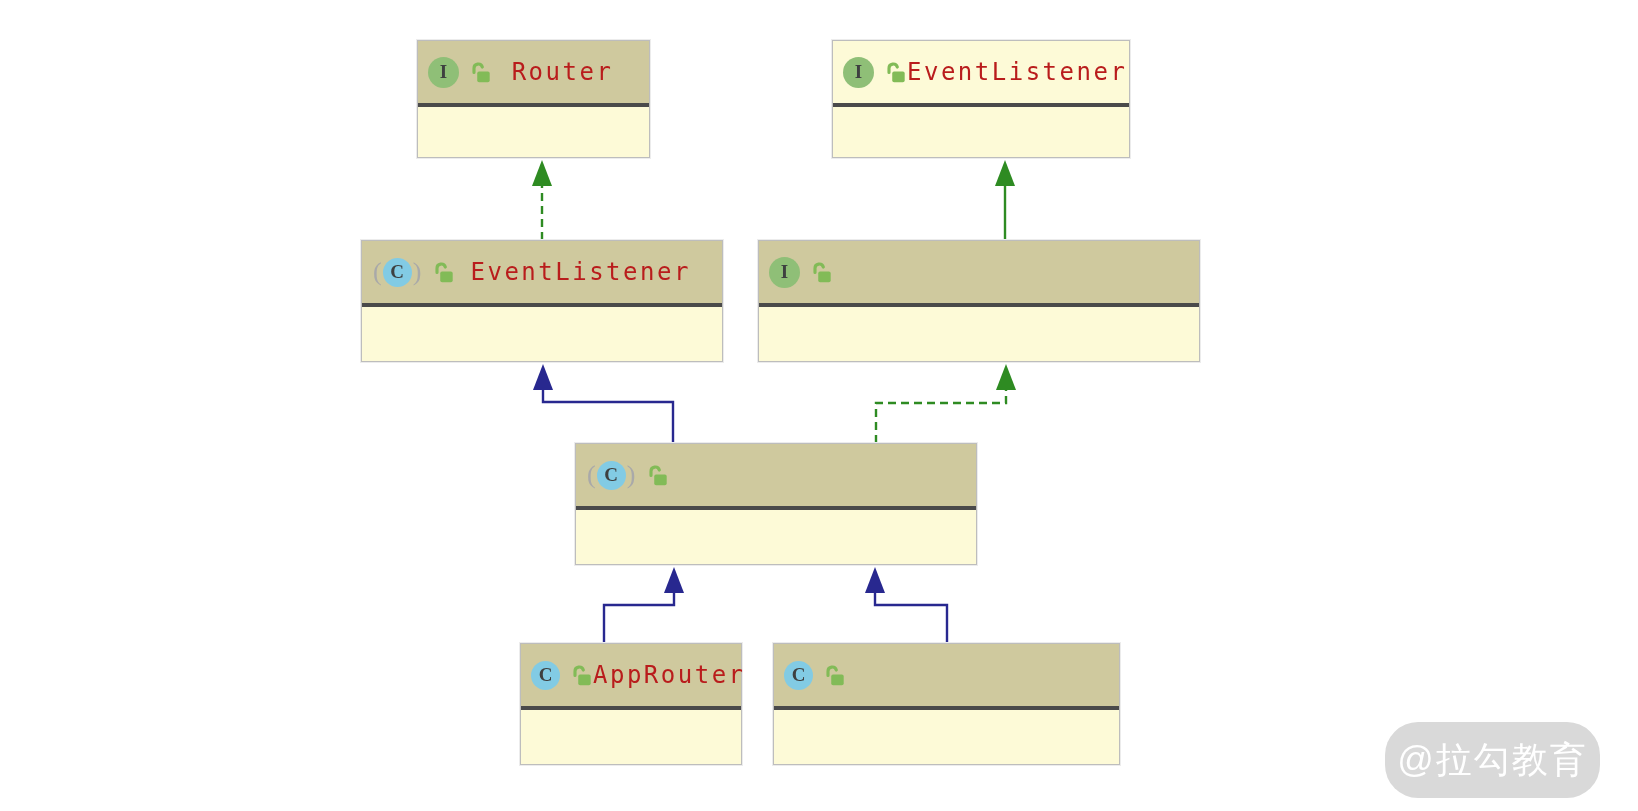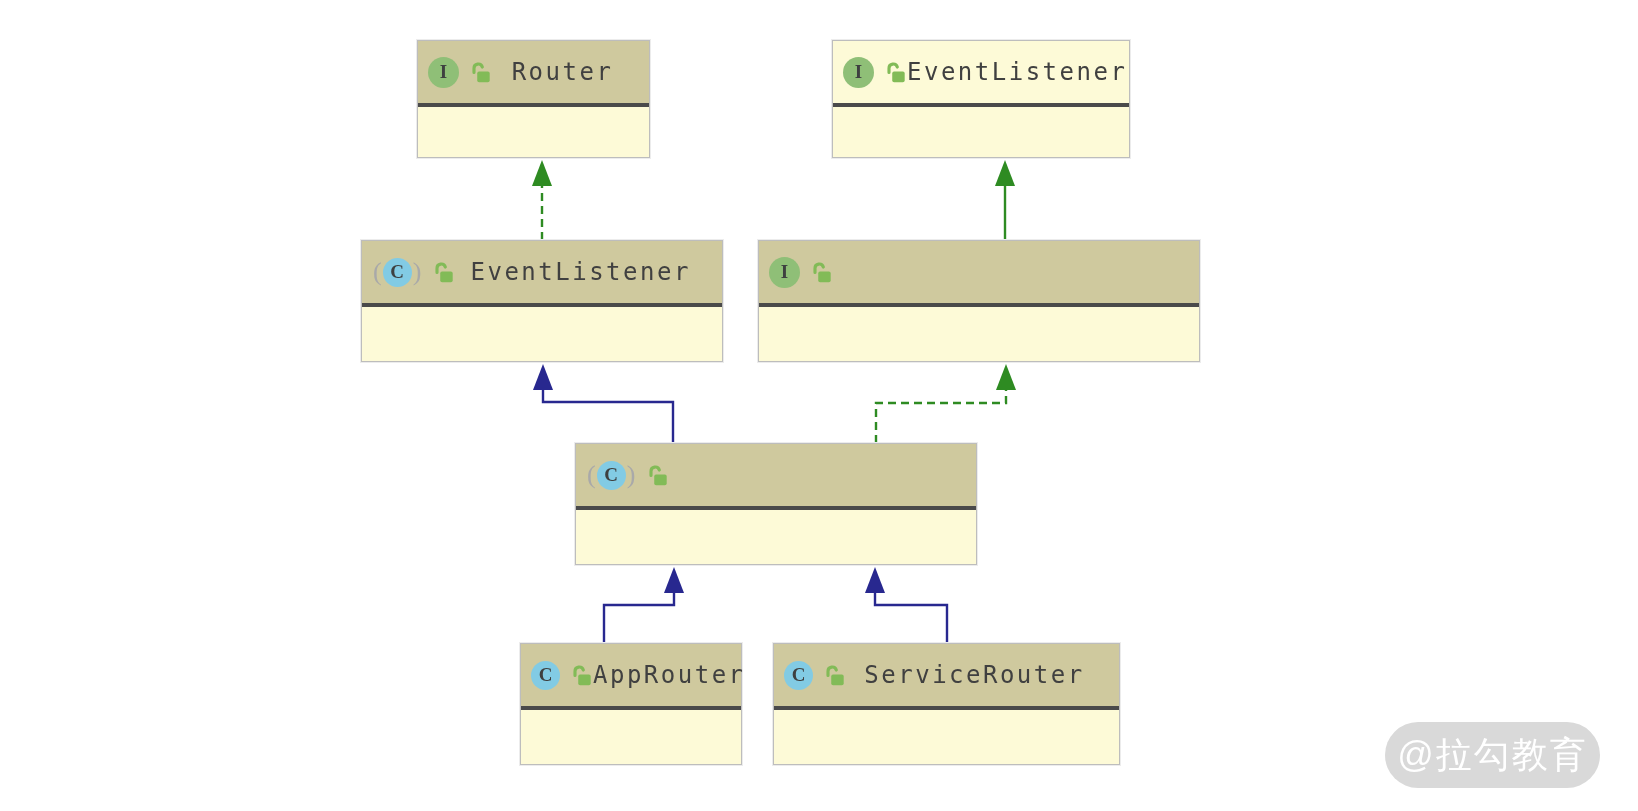--- a/index.html
+++ b/index.html
@@ -18,38 +18,38 @@
   }
   .hdr{
     height:62px;flex:0 0 62px;display:flex;align-items:center;
     padding:0 10px 0 10px;border-bottom:4px solid var(--divider,#4a4a4a);
   }
   .hdr.khaki{background:var(--header,#cfc99e);}
   .hdr.plain{background:var(--body,#fdfad7);}
   .bod{flex:1;background:var(--body,#fdfad7);}
   .lbl{
     flex:1;text-align:center;white-space:nowrap;overflow:visible;
-    font-size:24px;letter-spacing:2.5px;color:#404040;padding-right:6px;
+    font-size:24px;letter-spacing:2.5px;color:#b91c1c;padding-right:6px;
   }
   .circle{
     width:31px;height:31px;border-radius:50%;
     display:inline-flex;align-items:center;justify-content:center;
     font:bold 19px "Liberation Serif","DejaVu Serif",serif;color:#3e4040;
     flex:0 0 auto;
   }
   .ci{background:var(--igreen,#8fbf77);}
   .cc{background:var(--cblue,#82cbe4);width:29px;height:29px;}
   .abs{display:inline-flex;align-items:center;flex:0 0 auto;}
   .paren{
     color:#a9a9a9;font:26px "Liberation Serif","DejaVu Serif",serif;
     line-height:1;margin:0 1px;
   }
   .lock{width:24px;height:25px;margin-left:9px;flex:0 0 auto;}
   .watermark{
-    position:absolute;left:1385px;top:722px;width:215px;height:66px;z-index:3;
+    position:absolute;left:1385px;top:722px;width:215px;height:76px;z-index:3;
     background:#d9d9d9;border-radius:33px;
     display:flex;align-items:center;justify-content:center;
   }
   .watermark span{
     color:#ffffff;font-size:36px;letter-spacing:2px;
     font-family:"Liberation Sans","DejaVu Sans",sans-serif;
   }
 </style>
 </head>
 <body>
@@ -141,20 +141,19 @@
       </div>
       <div class="bod"></div>
     </div>
     <div class="uml-node" style="left: 773px; top: 643px; width: 347px; height: 122px;">
       <div class="hdr khaki">
         <span class="circle cc">C</span>
         <svg class="lock" viewBox="0 0 26 26">
           <path d="M6.5 13 V8.5 a4.6 4.6 0 0 1 9 -1.4" fill="none" stroke="#82bb57" stroke-width="3.4" stroke-linecap="round"></path>
           <rect x="10" y="12" width="13.5" height="11.5" rx="2" fill="#82bb57"></rect>
         </svg>
-        <span class="lbl">ServiceRouter</span>
       </div>
       <div class="bod"></div>
     </div>
     <div class="watermark">
     <span>@拉勾教育</span>
   </div>
 </div>
 
 </body></html>

